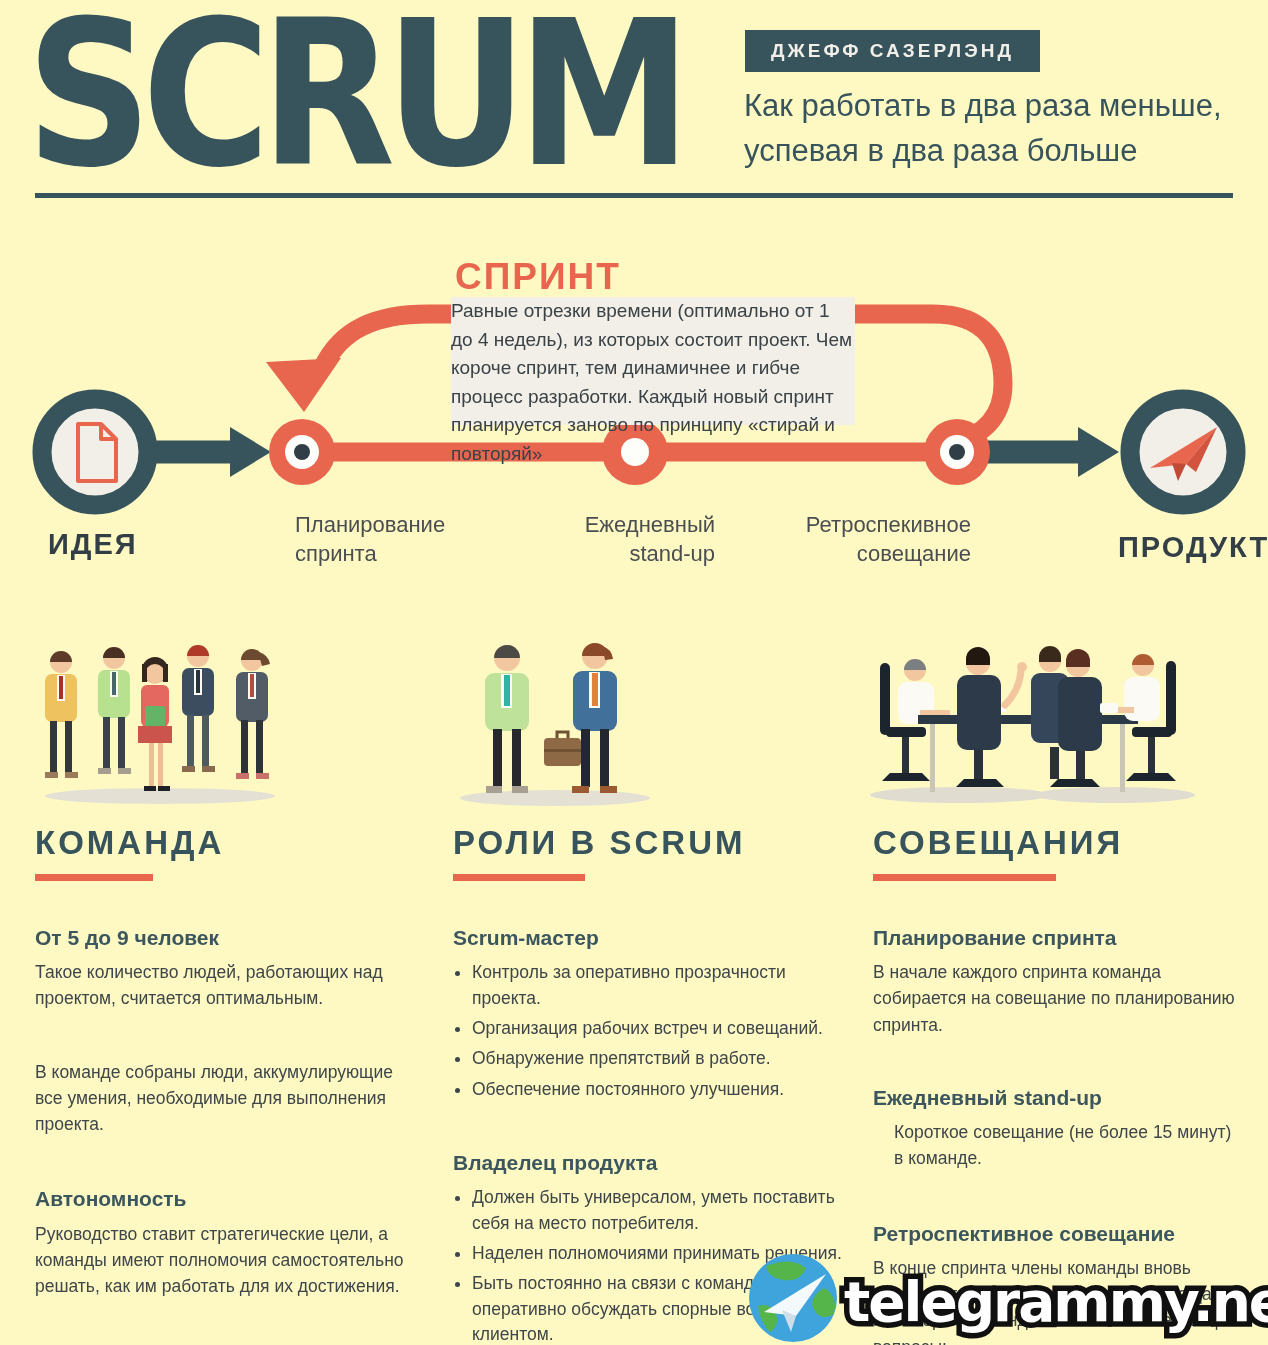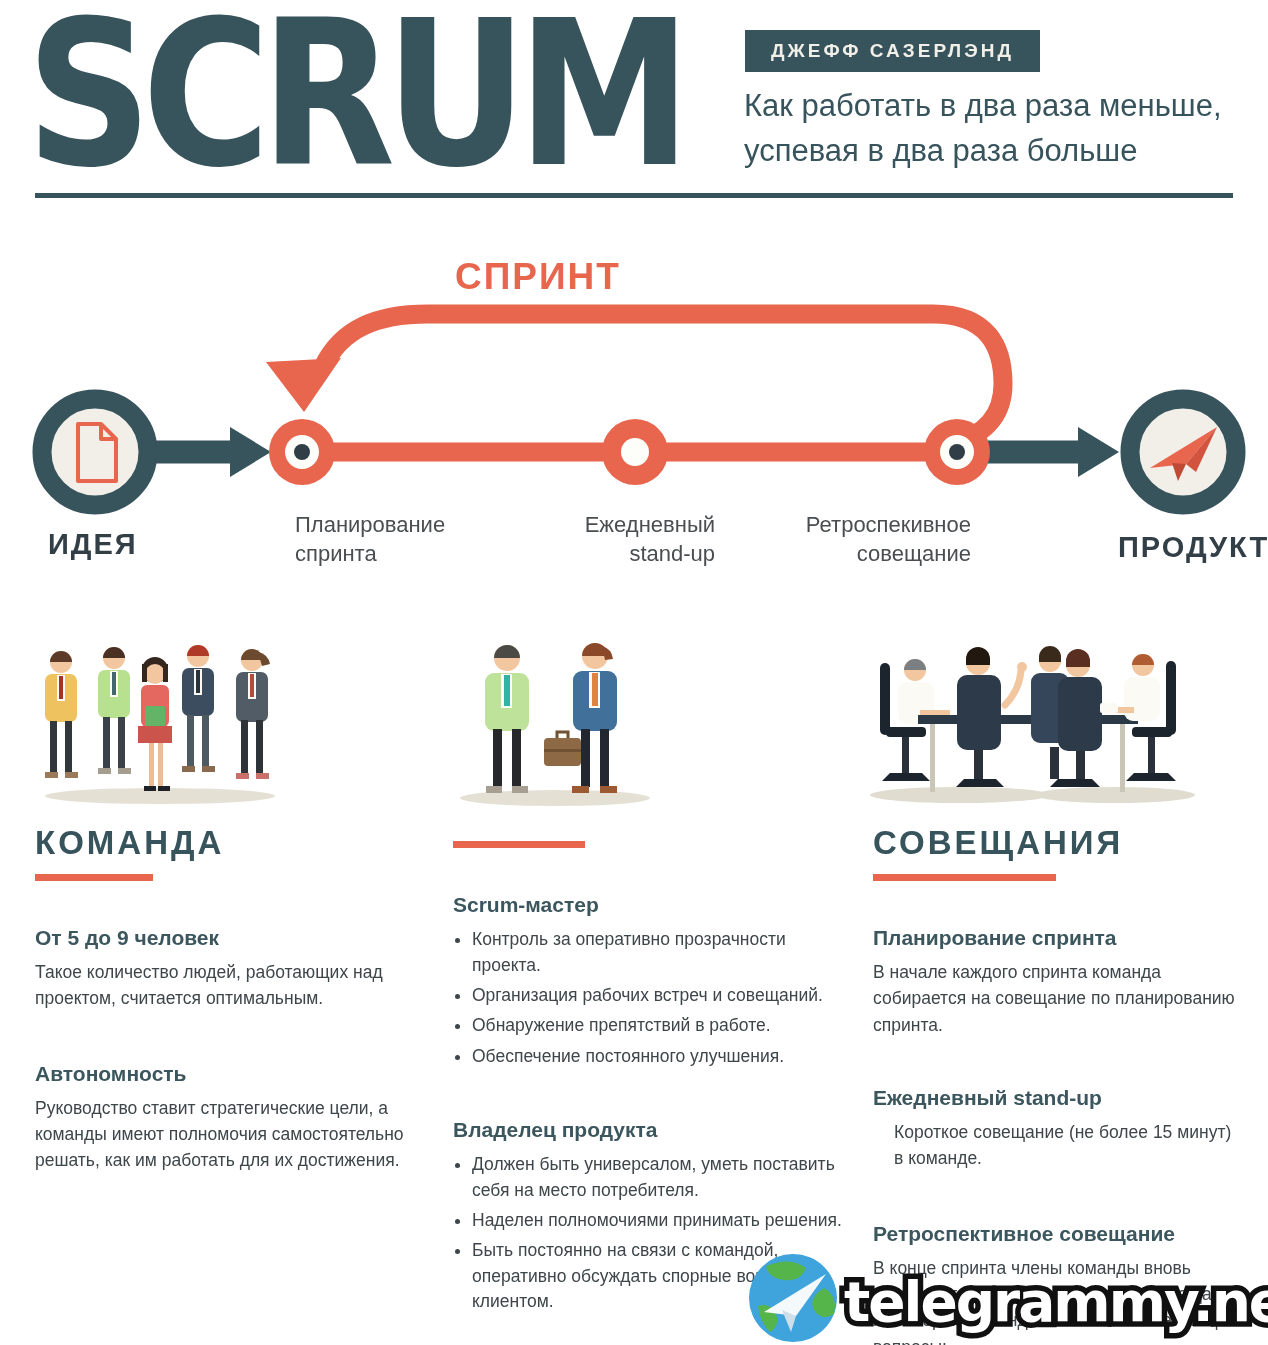--- a/index.html
+++ b/index.html
@@ -1,16 +1,16 @@
 <!DOCTYPE html>
 <html><head>
 <meta charset="utf-8">
 <style>
   html,body{margin:0;padding:0;background:#e6e4dc;}
-  .page{position:relative;width:1268px;height:1345px;margin:0 auto;background:#ffffff;
+  .page{position:relative;width:1268px;height:1345px;margin:0 auto;background:#fef9c3;
         font-family:"Liberation Sans",sans-serif;color:#3f464a;overflow:hidden;}
   .abs{position:absolute;}
 
   
   .title{left:26px;top:-6px;font-family:"DejaVu Sans",sans-serif;font-weight:bold;
          font-size:175px;line-height:1;letter-spacing:-10px;color:#37535c;
          transform:scaleY(1.15);transform-origin:top left;}
   .badge{left:745px;top:30px;background:#37535c;color:#f1efe8;font-weight:bold;
          font-size:19px;letter-spacing:3px;padding:10px 26px;}
   .subtitle{left:744px;top:84px;font-size:31px;line-height:1.45;color:#37535c;}
@@ -89,20 +89,21 @@
       <circle cx="635" cy="452" r="14" fill="#fdfdf9"></circle>
     </g>
     <g>
       <circle cx="957" cy="452" r="33" fill="#e8654e"></circle>
       <circle cx="957" cy="452" r="17" fill="#fdfdf9"></circle>
       <circle cx="957" cy="452" r="8" fill="#2f3e47"></circle>
     </g>
   </svg>
 
   <div class="abs sprint-h">СПРИНТ</div>
+  <div class="abs sprint-p">Равные отрезки времени (оптимально от 1 до 4 недель), из которых состоит проект. Чем короче спринт, тем динамичнее и гибче процесс разработки. Каждый новый спринт планируется заново по принципу «стирай и повторяй»</div>
 
   <div class="abs terminal-label" style="left:48px;top:528px;">ИДЕЯ</div>
   <div class="abs flow-label" style="left:295px;top:511px;">
     <div>Планирование</div>
     <div>спринта</div>
   </div>
   <div class="abs flow-label" style="left:555px;top:511px;width:160px;text-align:right;">
     <div>Ежедневный</div>
     <div>stand-up</div>
   </div>
@@ -268,29 +269,31 @@
   </svg>
 
   <div class="col" style="left:35px;width:382px;">
     <div class="col-h">КОМАНДА</div>
     <div class="col-u" style="width:118px;"></div>
     <div class="sub">
       <h3>От 5 до 9 человек</h3>
       <p style="width:360px;">Такое количество людей, работающих над проектом, считается оптимальным.</p>
     </div>
     <div class="sub" style="margin-top:47px;">
+      <p style="width:378px;">В команде собраны люди, аккумулирующие все умения, необходимые для выполнения проекта.</p>
     </div>
     <div class="sub" style="margin-top:49px;">
       <h3>Автономность</h3>
       <p style="width:372px;">Руководство ставит стратегические цели, а команды имеют полномочия самостоятельно решать, как им работать для их достижения.</p>
     </div>
 
   </div>
 
   <div class="col" style="left:453px;width:400px;">
+    <div class="col-h">РОЛИ В SCRUM</div>
     <div class="col-u" style="width:132px;"></div>
     <div class="sub">
       <h3>Scrum-мастер</h3>
       <ul>
         <li>Контроль за оперативно прозрачности проекта.</li>
         <li>Организация рабочих встреч и совещаний.</li>
         <li>Обнаружение препятствий в работе.</li>
         <li>Обеспечение постоянного улучшения.</li>
       </ul>
     </div>

